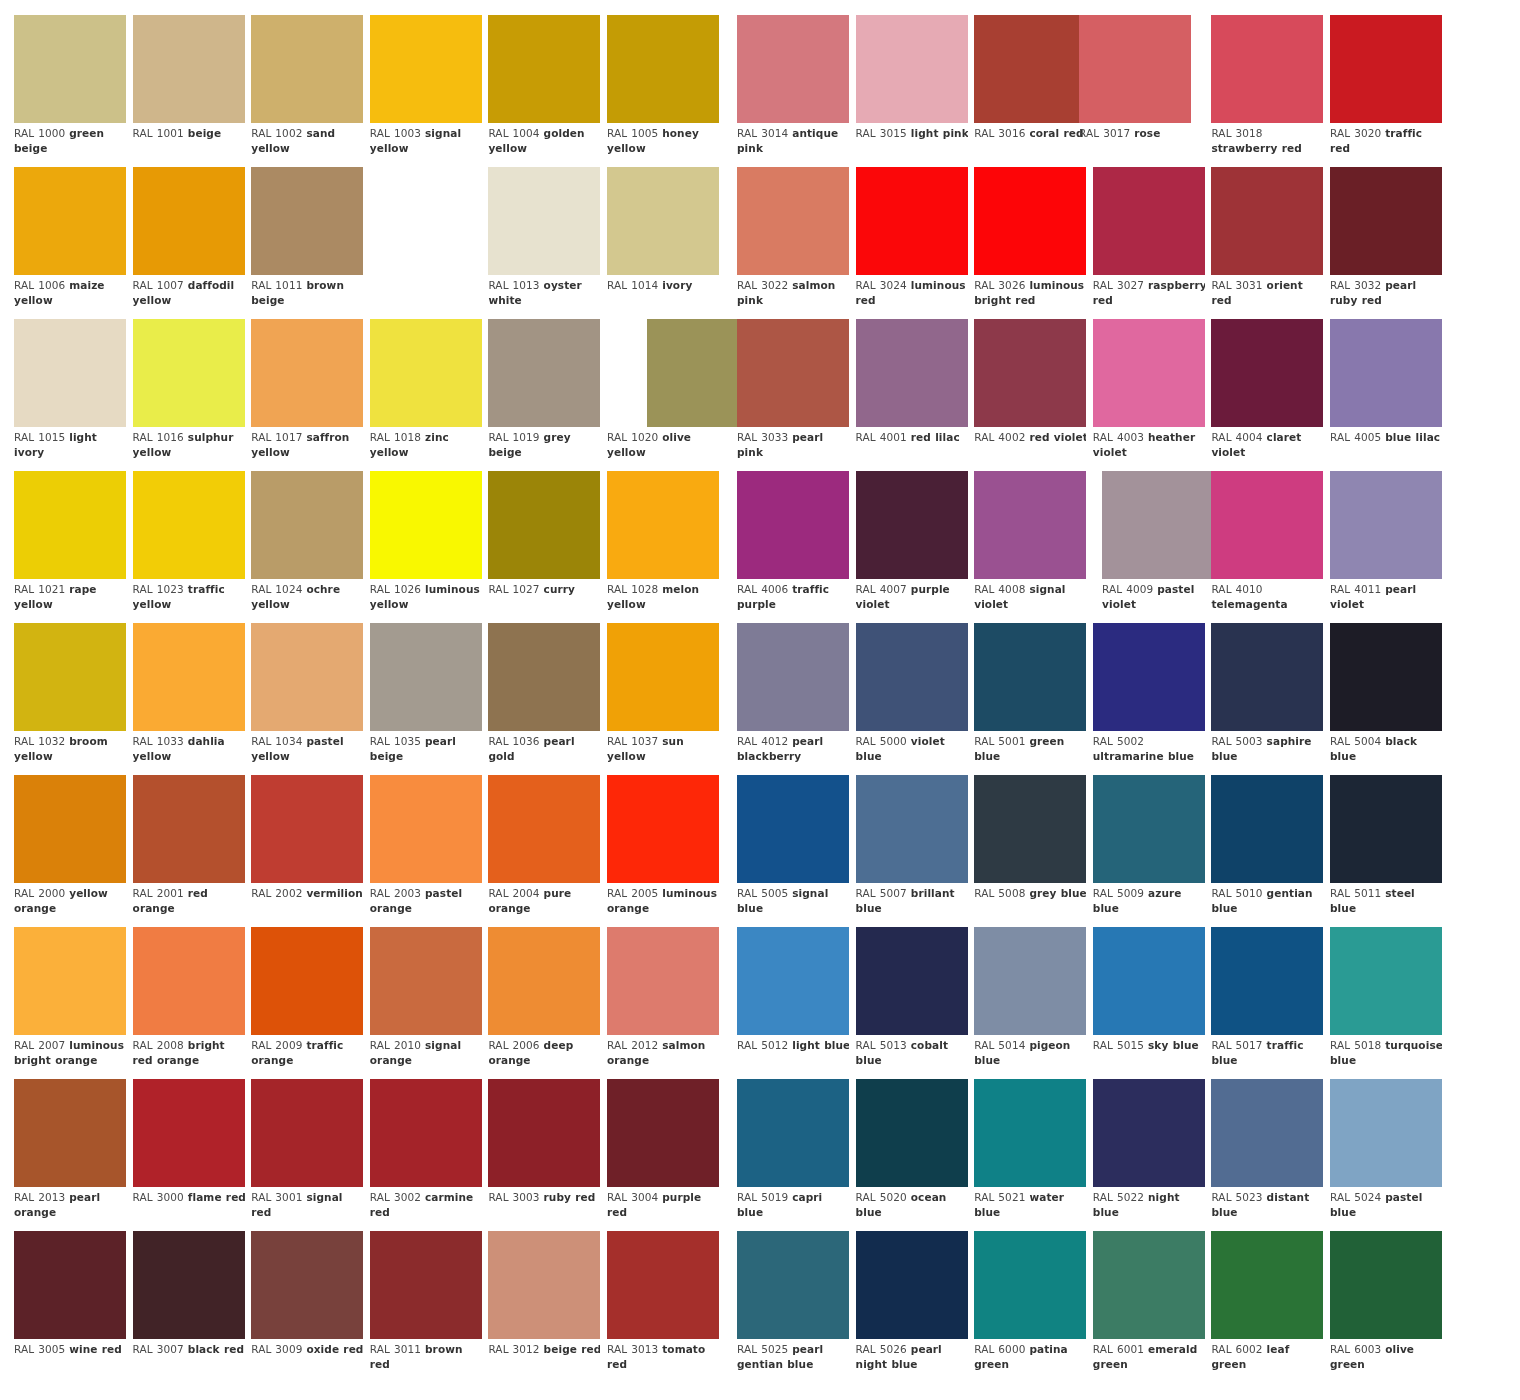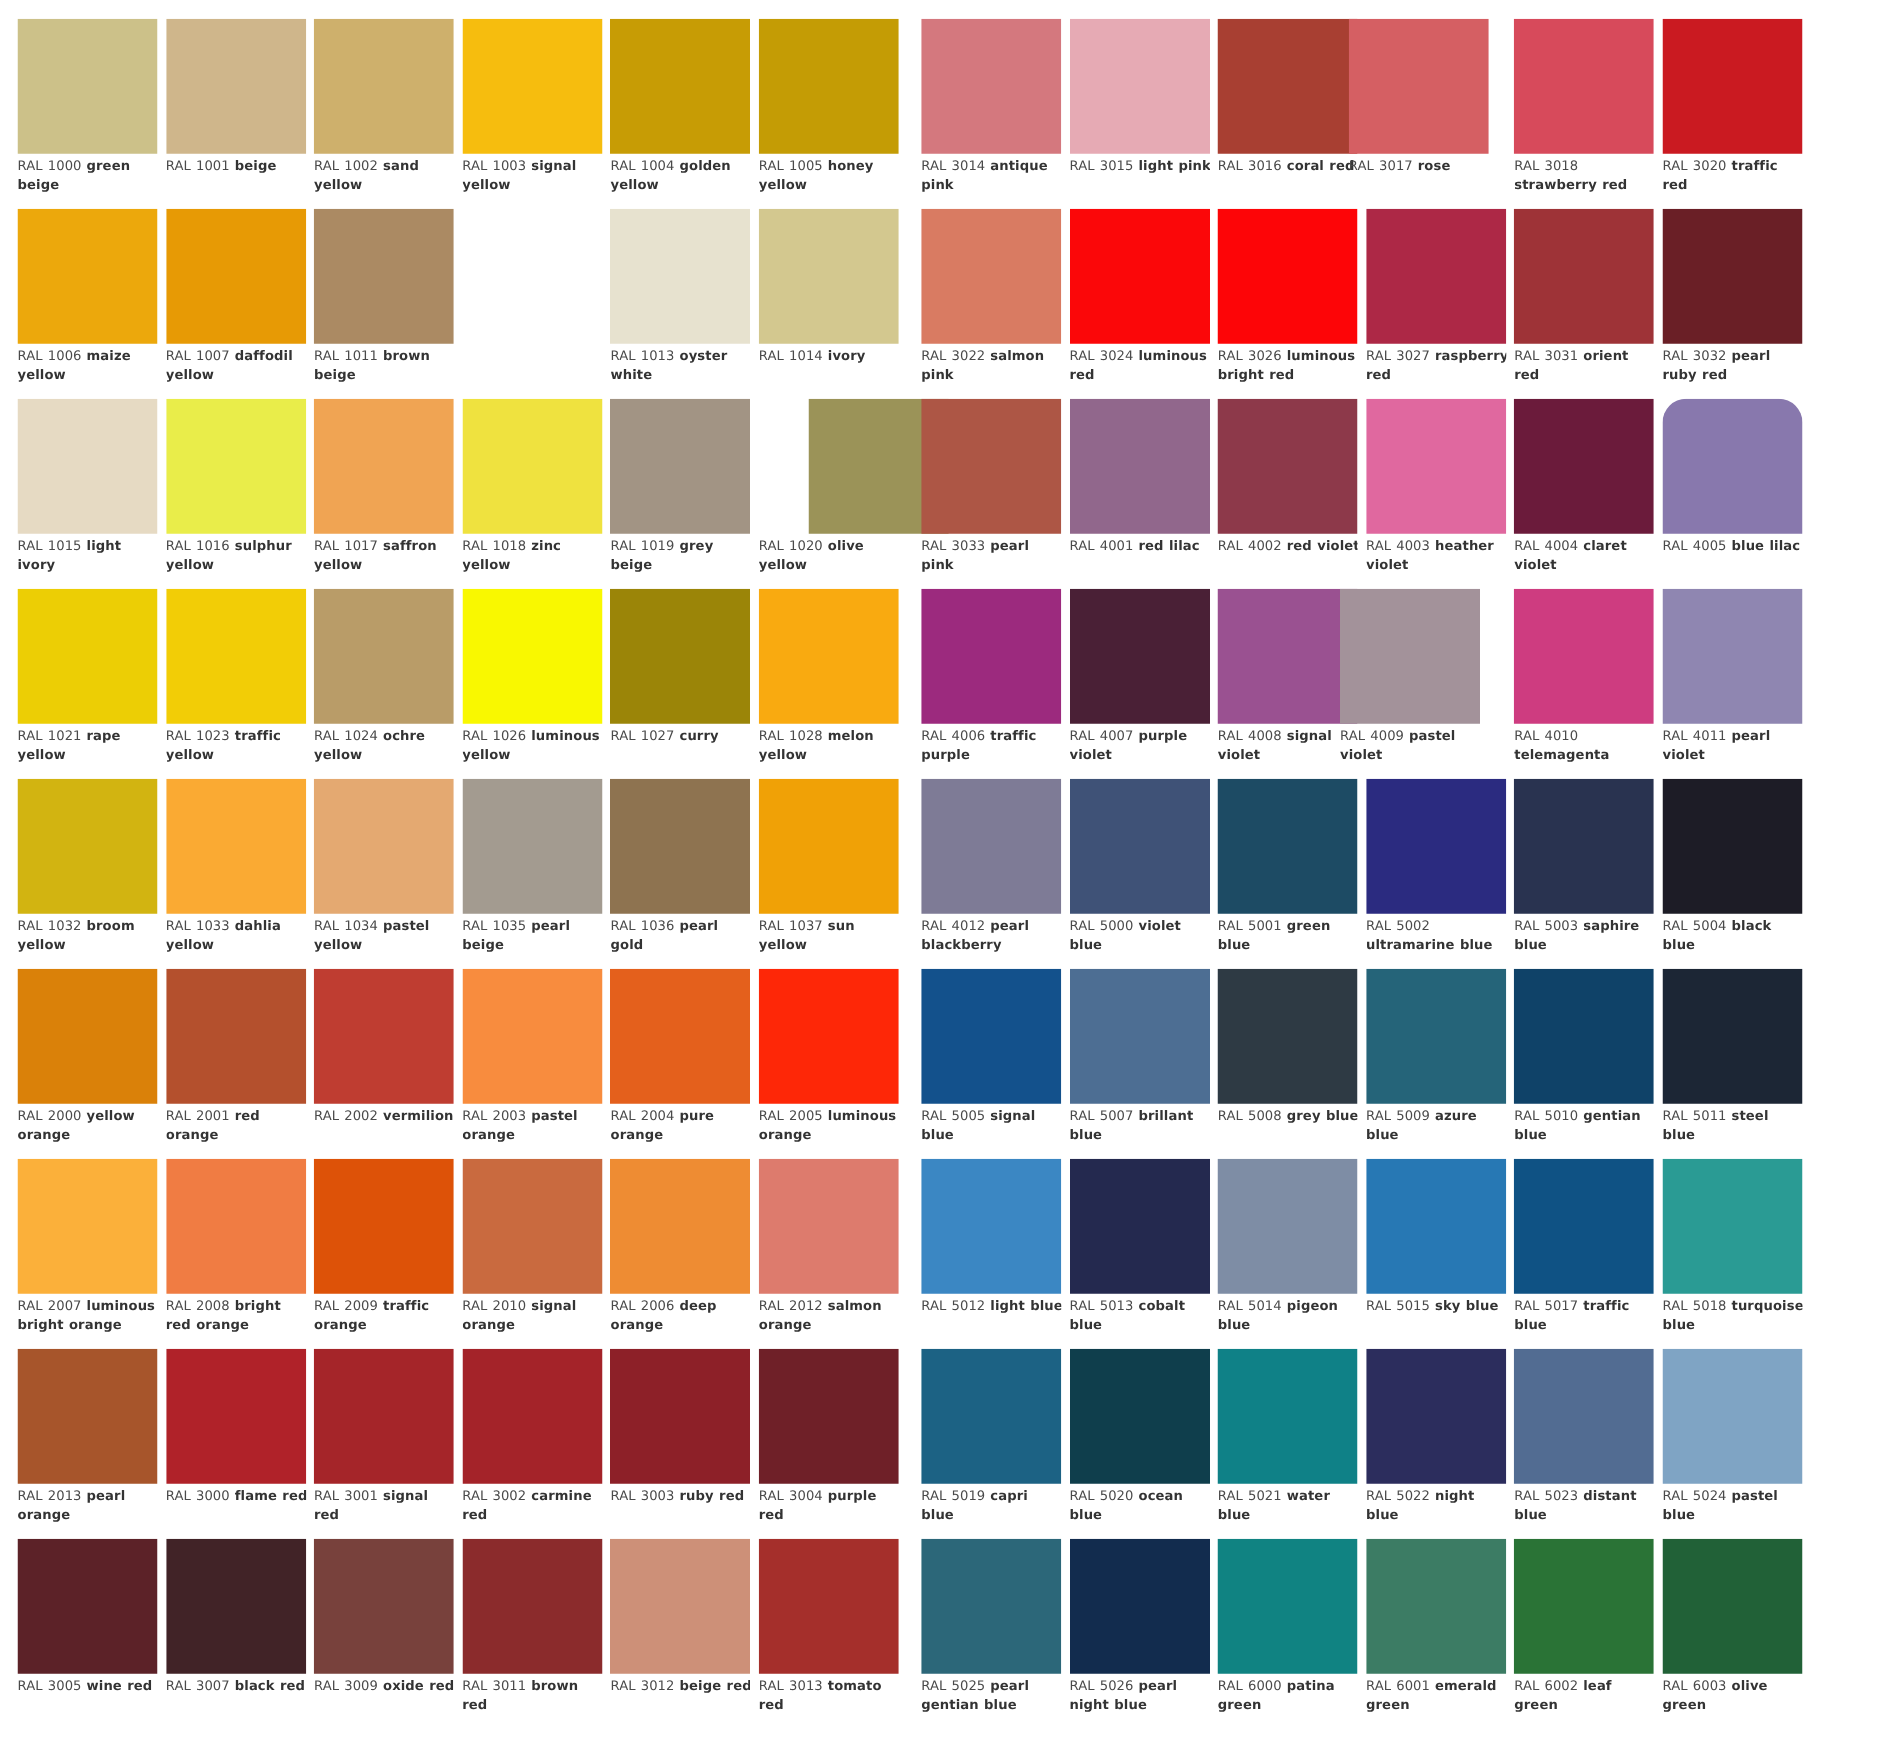--- a/index.html
+++ b/index.html
@@ -370,39 +370,39 @@
           <div class="swatch-label"><span class="ral-code">RAL 4002 </span><span class="ral-name">red violet</span></div>
         </div>
         <div class="swatch-cell" style="left: 369.8px;">
           <div class="swatch-chip" style="background: rgb(224, 104, 159);"></div>
           <div class="swatch-label"><span class="ral-code">RAL 4003 </span><span class="ral-name">heather violet</span></div>
         </div>
         <div class="swatch-cell" style="left: 488.4px;">
           <div class="swatch-chip" style="background: rgb(107, 27, 59);"></div>
           <div class="swatch-label"><span class="ral-code">RAL 4004 </span><span class="ral-name">claret violet</span></div>
         </div>
-        <div class="swatch-cell" style="left: 607px; border-radius: 19px;">
+        <div class="swatch-cell" style="left: 607px;">
           <div class="swatch-chip" style="background: rgb(136, 120, 173);"></div>
           <div class="swatch-label"><span class="ral-code">RAL 4005 </span><span class="ral-name">blue lilac</span></div>
         </div>
       </div>
       <div class="swatch-row" style="top: 471px; position: absolute; left: 0px;">
         <div class="swatch-cell" style="left: 14px;">
           <div class="swatch-chip" style="background: rgb(156, 42, 126);"></div>
           <div class="swatch-label"><span class="ral-code">RAL 4006 </span><span class="ral-name">traffic purple</span></div>
         </div>
         <div class="swatch-cell" style="left: 132.6px;">
           <div class="swatch-chip" style="background: rgb(74, 32, 54);"></div>
           <div class="swatch-label"><span class="ral-code">RAL 4007 </span><span class="ral-name">purple violet</span></div>
         </div>
         <div class="swatch-cell" style="left: 251.2px;">
           <div class="swatch-chip" style="background: rgb(154, 81, 145);"></div>
           <div class="swatch-label"><span class="ral-code">RAL 4008 </span><span class="ral-name">signal violet</span></div>
         </div>
-        <div class="swatch-cell" style="left: 349px;">
+        <div class="swatch-cell" style="left: 379px;">
           <div class="swatch-chip" style="background: rgb(163, 146, 154);"></div>
           <div class="swatch-label"><span class="ral-code">RAL 4009 </span><span class="ral-name">pastel violet</span></div>
         </div>
         <div class="swatch-cell" style="left: 488.4px;">
           <div class="swatch-chip" style="background: rgb(206, 60, 128);"></div>
           <div class="swatch-label"><span class="ral-code">RAL 4010 </span><span class="ral-name">telemagenta</span></div>
         </div>
         <div class="swatch-cell" style="left: 607px;">
           <div class="swatch-chip" style="background: rgb(143, 134, 177);"></div>
           <div class="swatch-label"><span class="ral-code">RAL 4011 </span><span class="ral-name">pearl violet</span></div>

